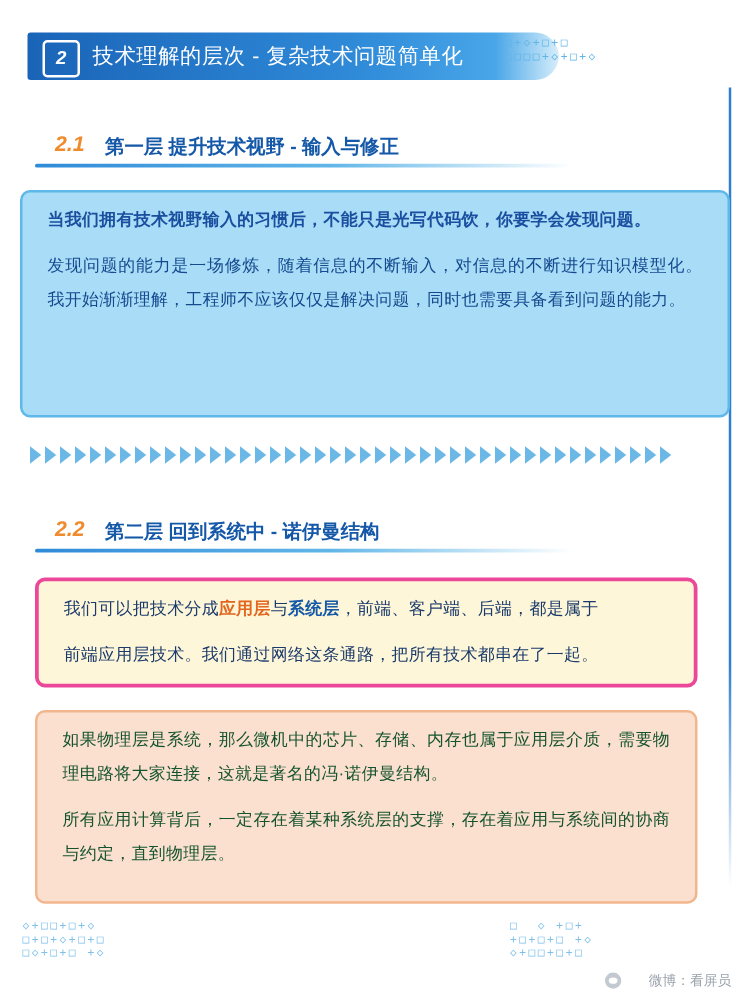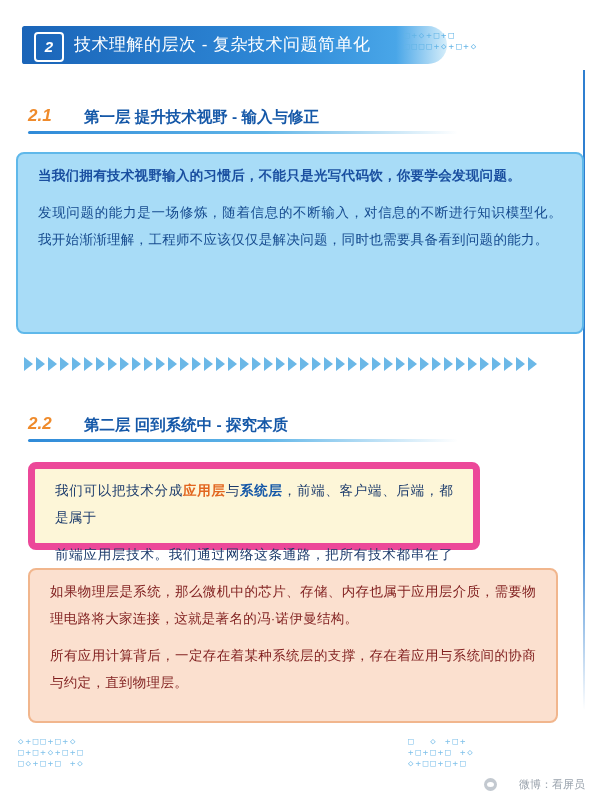--- a/index.html
+++ b/index.html
@@ -98,21 +98,21 @@
     position: absolute;
     left: 0;
     bottom: 0;
     width: 100%;
     height: 3px;
     background: linear-gradient(90deg, #2f8ad8 0%, #61b6e8 55%, rgba(160,214,240,0) 100%);
     border-radius: 2px;
   }
   .sub-head .sid {
     position: absolute;
-    left: 0;
+    left: 16px;
     top: 2px;
     font-size: 17px;
     font-weight: bold;
     font-style: italic;
     color: #ef8b2c;
   }
   .sub-head .stitle {
     position: absolute;
     left: 56px;
     top: 3px;
@@ -150,37 +150,37 @@
     color: #154a8e;
   }
   #box-1 p.lead {
     color: #1a4fa0;
     font-weight: bold;
   }
 
   #box-2 {
     left: 28px;
     top: 462px;
-    width: 452px;
+    width: 530px;
     height: 88px;
     background: #fdf6d8;
-    border: 7px solid #ec4899;
+    border: 3px solid #ec4899;
     color: #1b3a6b;
   }
   #box-2 .hl-orange { color: #e2661f; font-weight: bold; }
   #box-2 .hl-blue { color: #1558a8; font-weight: bold; }
 
   #box-3 {
     left: 28px;
     top: 568px;
     width: 530px;
     height: 155px;
     background: #fbe0cf;
     border: 2px solid #f1b68d;
-    color: #7f1d1d;
+    color: #14532d;
   }
 
   
   .arrows {
     position: absolute;
     left: 24px;
     top: 352px;
     width: 520px;
     height: 24px;
     display: flex;
@@ -299,21 +299,21 @@
       <i></i>
       <i></i>
       <i></i>
       <i></i>
       <i></i>
       <i></i>
   </div>
 
   <div class="sub-head" id="sub-22">
     <div class="sid">2.2</div>
-    <div class="stitle">第二层  回到系统中 - 探究本质</div>
+    <div class="stitle">第二层  回到系统中 - 诺伊曼结构</div>
     <div class="underline"></div>
   </div>
 
   <div class="box" id="box-2">
     <p><span>我们可以把技术分成</span><span class="hl-orange">应用层</span><span>与</span><span class="hl-blue">系统层</span><span>，前端、客户端、后端，都是属于</span></p>
     <p>前端应用层技术。我们通过网络这条通路，把所有技术都串在了一起。</p>
   </div>
 
   <div class="box" id="box-3">
     <p>如果物理层是系统，那么微机中的芯片、存储、内存也属于应用层介质，需要物理电路将大家连接，这就是著名的冯·诺伊曼结构。</p>

